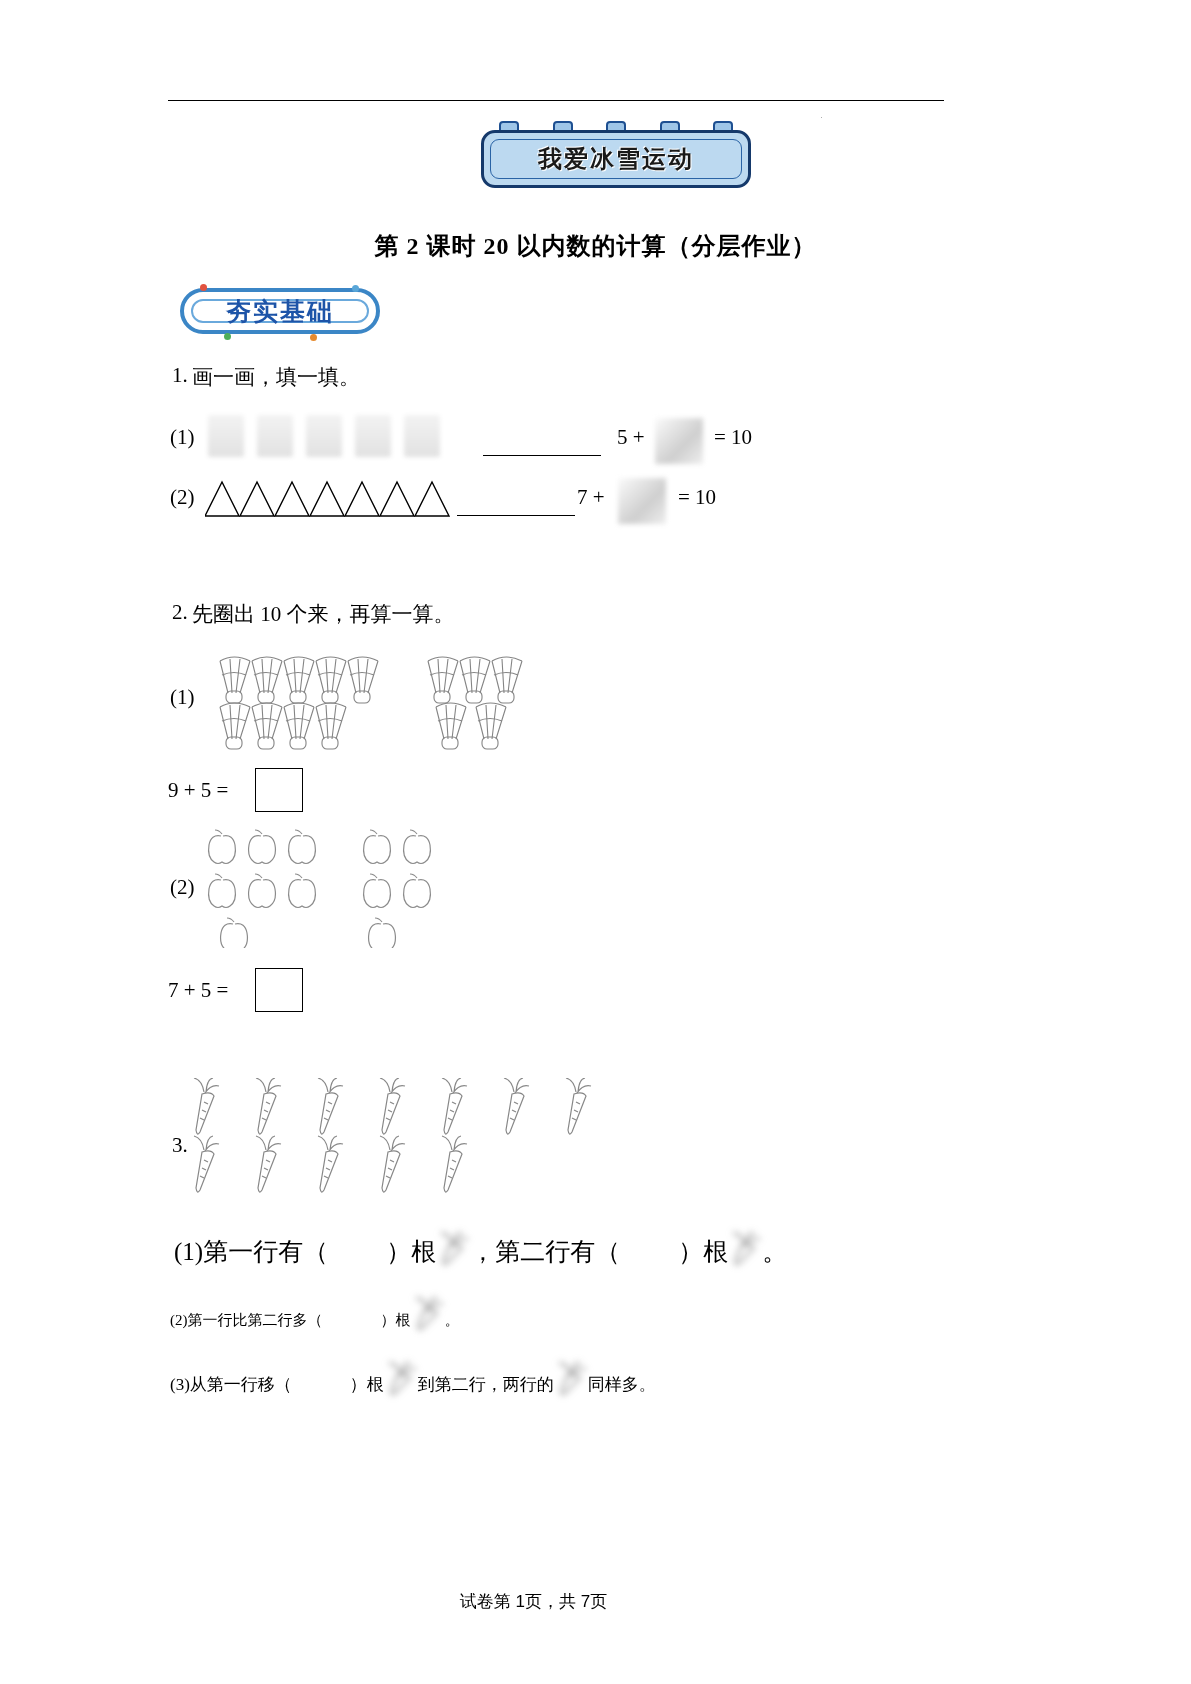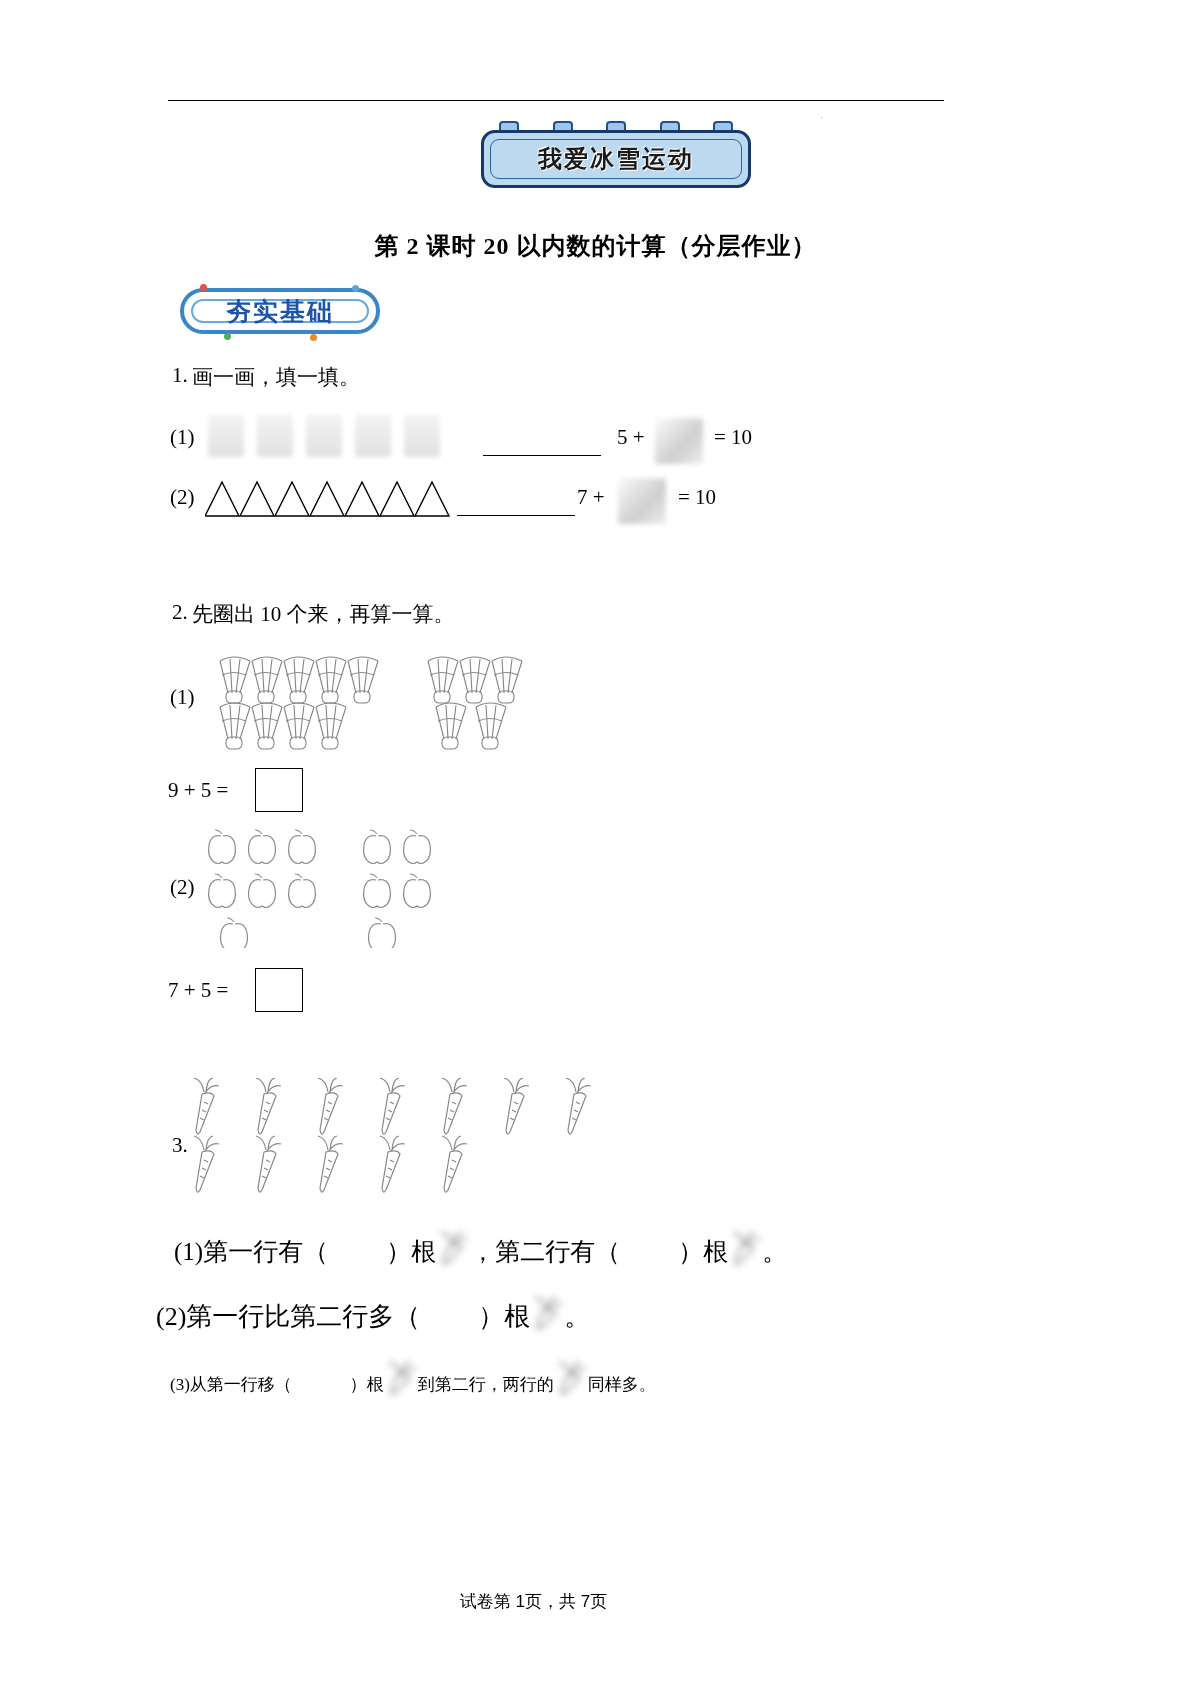--- a/index.html
+++ b/index.html
@@ -349,21 +349,21 @@
           </g>
         </svg></span><span>，第二行有（</span><span style="display:inline-block;width:58px;"></span><span>）根</span><span class="blur-carrot-inline">
       <svg width="34" height="34" viewBox="0 0 34 34" style="filter:blur(2.4px)">
           <g fill="none" stroke="#6a6a6a" stroke-width="1.4">
             <path d="M16,12 q-2,-10 -11,-11 M18,12 q1,-11 8,-11 M17,13 q7,-8 15,-6"></path>
             <path d="M13,14 q10,-3 13,2 l-15,15 q-3,3 -4,-2 z"></path>
           </g>
         </svg></span><span>。</span>
   </div>
 
-  <div style="position:absolute; left:156px; top:1297px; font-size:26px; white-space:nowrap;">
+  <div style="position:absolute; left:170px; top:1297px; font-size:15px; white-space:nowrap;">
     <span>(2)</span><span>第一行比第二行多（</span><span style="display:inline-block;width:58px;"></span><span>）根</span><span class="blur-carrot-inline">
       <svg width="34" height="34" viewBox="0 0 34 34" style="filter:blur(2.4px)">
           <g fill="none" stroke="#6a6a6a" stroke-width="1.4">
             <path d="M16,12 q-2,-10 -11,-11 M18,12 q1,-11 8,-11 M17,13 q7,-8 15,-6"></path>
             <path d="M13,14 q10,-3 13,2 l-15,15 q-3,3 -4,-2 z"></path>
           </g>
         </svg></span><span>。</span>
   </div>
 
   <div style="position:absolute; left:170px; top:1362px; font-size:17px; white-space:nowrap;">

